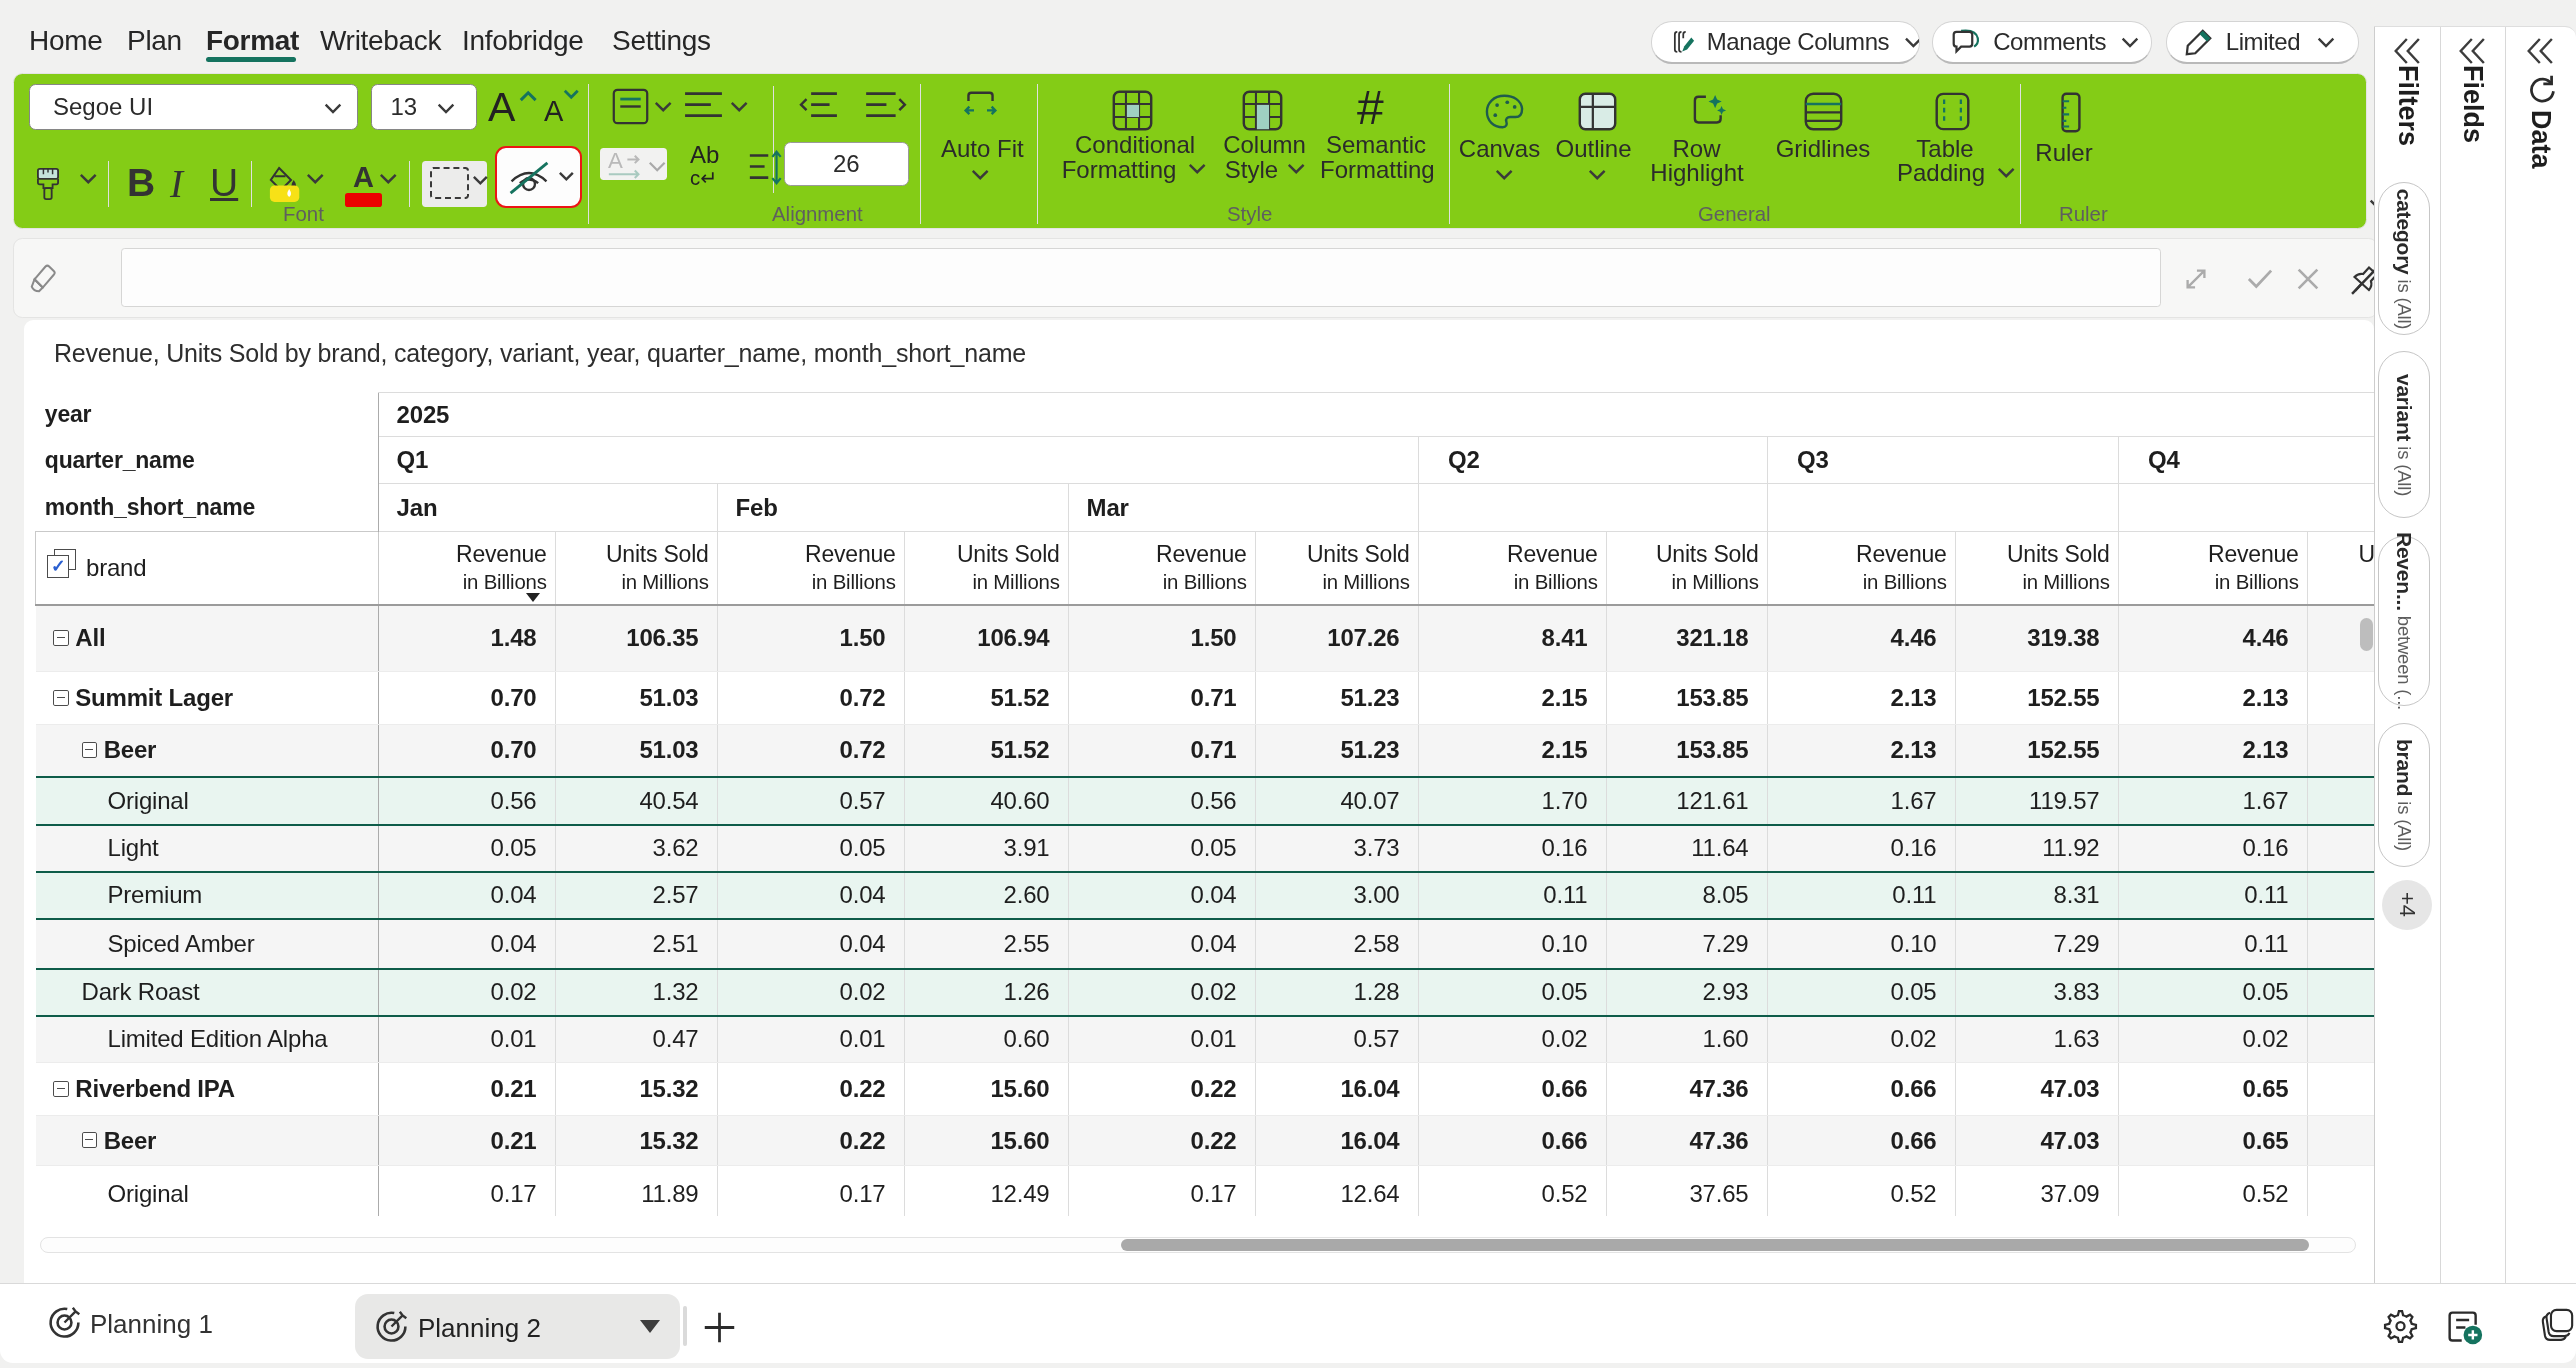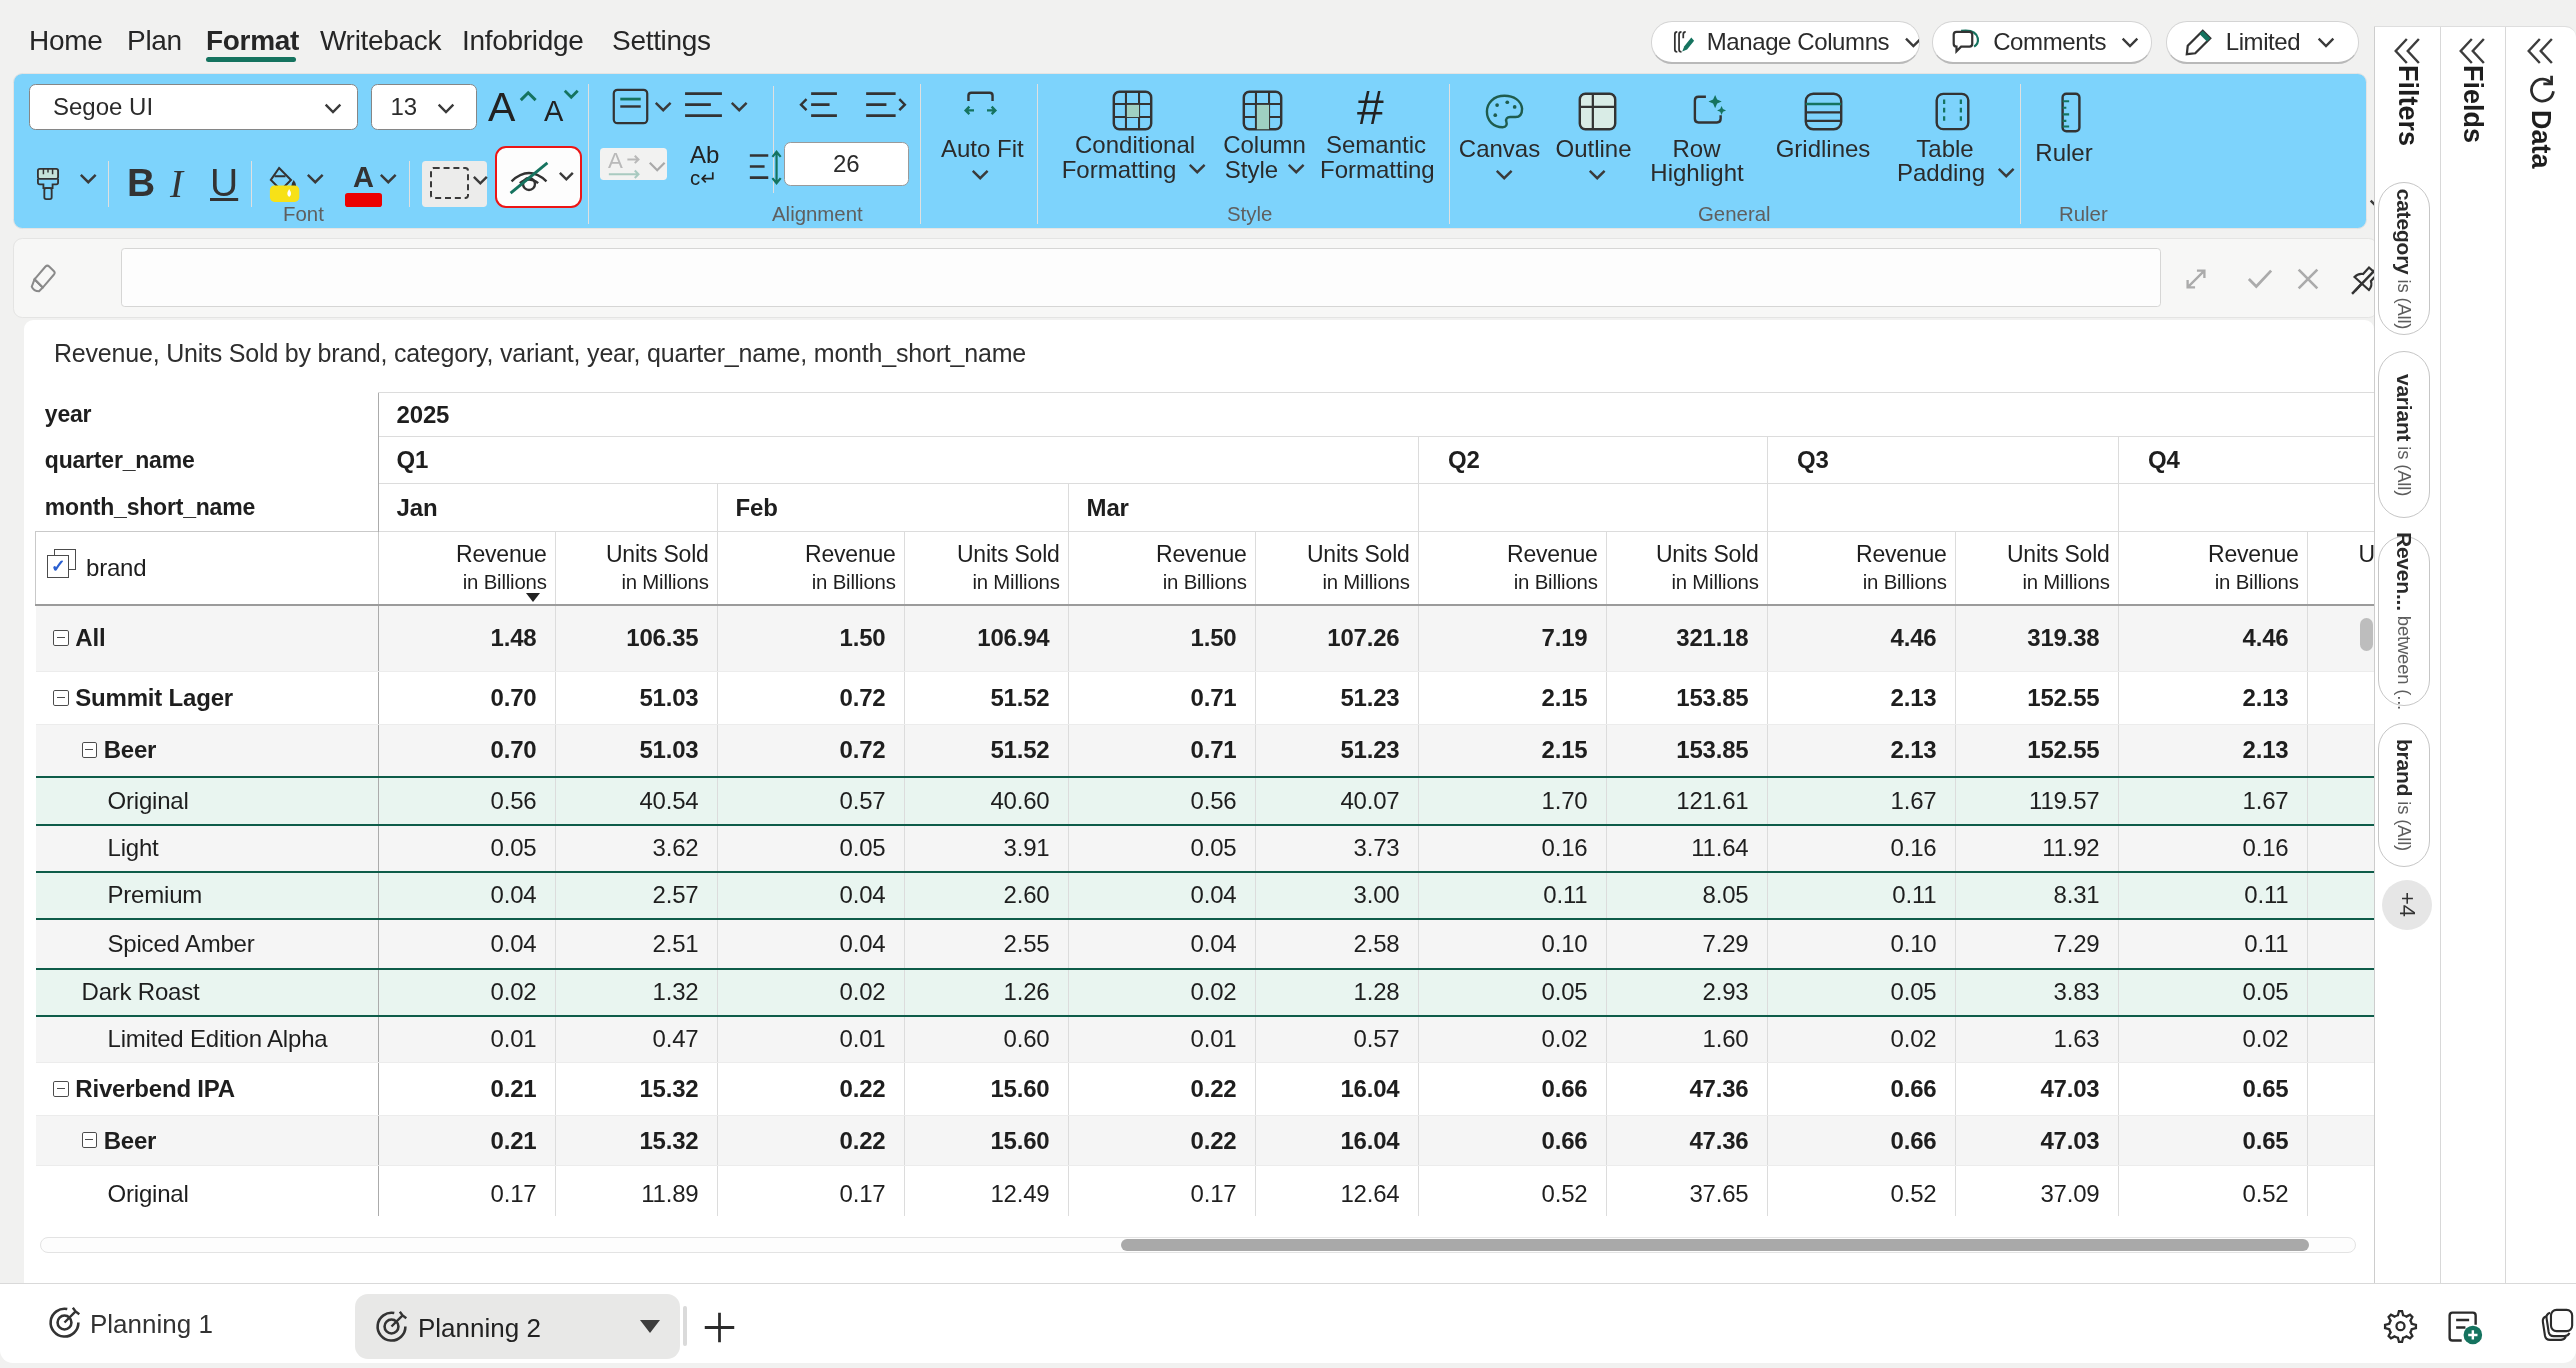--- a/index.html
+++ b/index.html
@@ -6,21 +6,21 @@
 html,body { width:2576px; height:1368px; overflow:hidden; background:#f1f1f0;
   font-family:"Liberation Sans", sans-serif; color:#1e1e1e; }
 .abs { position:absolute; }
 
 #menubar { position:absolute; left:0; top:0; width:2576px; height:73px; }
 .mtab { position:absolute; top:25px; font-size:28px; letter-spacing:-0.3px; color:#262626; }
 .mtab.active { font-weight:bold; }
 #fmt-underline { position:absolute; left:206px; top:57px; width:90px; height:4.6px; background:#15735f; border-radius:2.8px; }
 .pillbtn { position:absolute; top:21px; height:43px; background:#fff; border:1.3px solid #d4d4d4; border-bottom:2.2px solid #b9b9b9; border-radius:21px; display:flex; align-items:center; font-size:24px; letter-spacing:-0.4px; color:#2b2b2b; white-space:nowrap; }
 
-#ribbon { position:absolute; left:13px; top:73px; width:2354px; height:156px; background:#7dd3fc; border:0.9px solid #e4e4e3; border-radius:9.3px; }
+#ribbon { position:absolute; left:13px; top:73px; width:2354px; height:156px; background:#84cc16; border:0.9px solid #e4e4e3; border-radius:9.3px; }
 .combo { position:absolute; border:1.3px solid #868686; border-radius:6.5px; background:#fff; }
 .glabel { position:absolute; top:129px; font-size:20.4px; color:#5f5f5f; }
 .vdiv { position:absolute; top:10.2px; height:140px; width:0.9px; background:#e0e0e0; }
 .rlabel { font-size:24px; color:#2b2b2b; }
 .chev { stroke:#3a3a3a; stroke-width:2.6; fill:none; }
 
 #fbar { position:absolute; left:13px; top:238px; width:2365px; height:80px; background:#f7f7f6; border:0.9px solid #e4e4e3; border-radius:9.3px; }
 #finput { position:absolute; left:107px; top:9.3px; width:2040px; height:59px; background:#fdfdfd; border:1.3px solid #d6d6d5; border-radius:3.7px; }
 
 #content { position:absolute; left:24px; top:320px; width:2350px; height:963px; background:#fff; border-radius:9.3px 9.3px 0 0; overflow:hidden; }
@@ -433,21 +433,21 @@
             </td>
           </tr>
 <tr class="data odd bold" style="height:67px;">
             <td style="padding-left:17.6px;"><span class="exp"></span><span style="margin-left:6.5px;">All</span></td>
             <td class="num bld">1.48</td>
             <td class="num bl">106.35</td>
             <td class="num bl">1.50</td>
             <td class="num bl">106.94</td>
             <td class="num bl">1.50</td>
             <td class="num bl">107.26</td>
-            <td class="num bl">7.19</td>
+            <td class="num bl">8.41</td>
             <td class="num bl">321.18</td>
             <td class="num bl">4.46</td>
             <td class="num bl">319.38</td>
             <td class="num bl">4.46</td>
             <td class="num bl"></td>
           </tr>
 <tr class="data bold" style="height:53px;">
             <td style="padding-left:17.6px;"><span class="exp"></span><span style="margin-left:6.5px;">Summit Lager</span></td>
             <td class="num bld">0.70</td>
             <td class="num bl">51.03</td>

